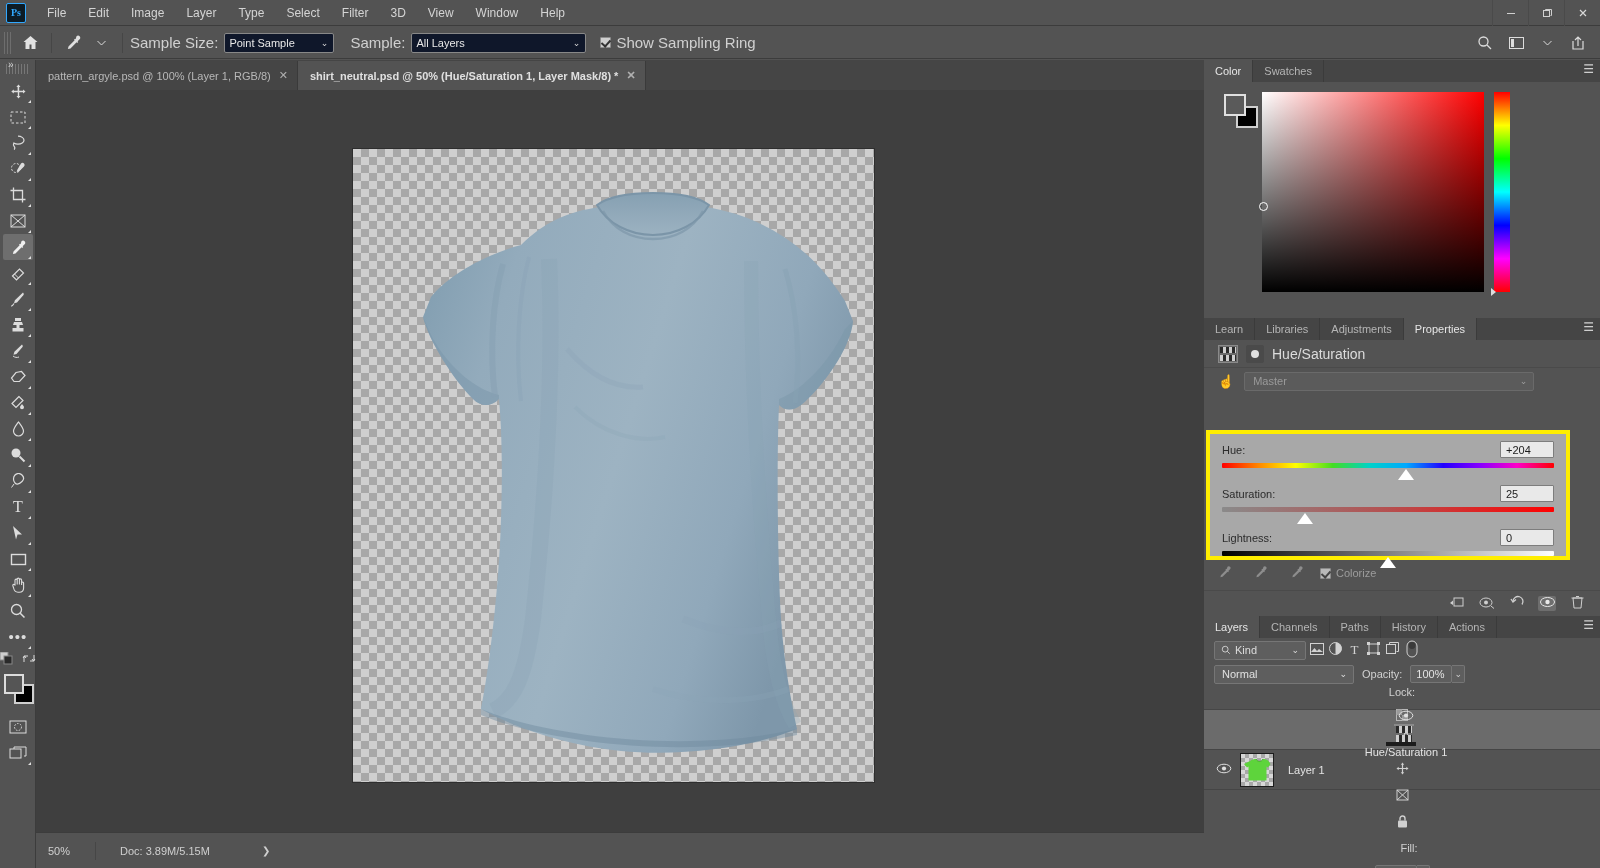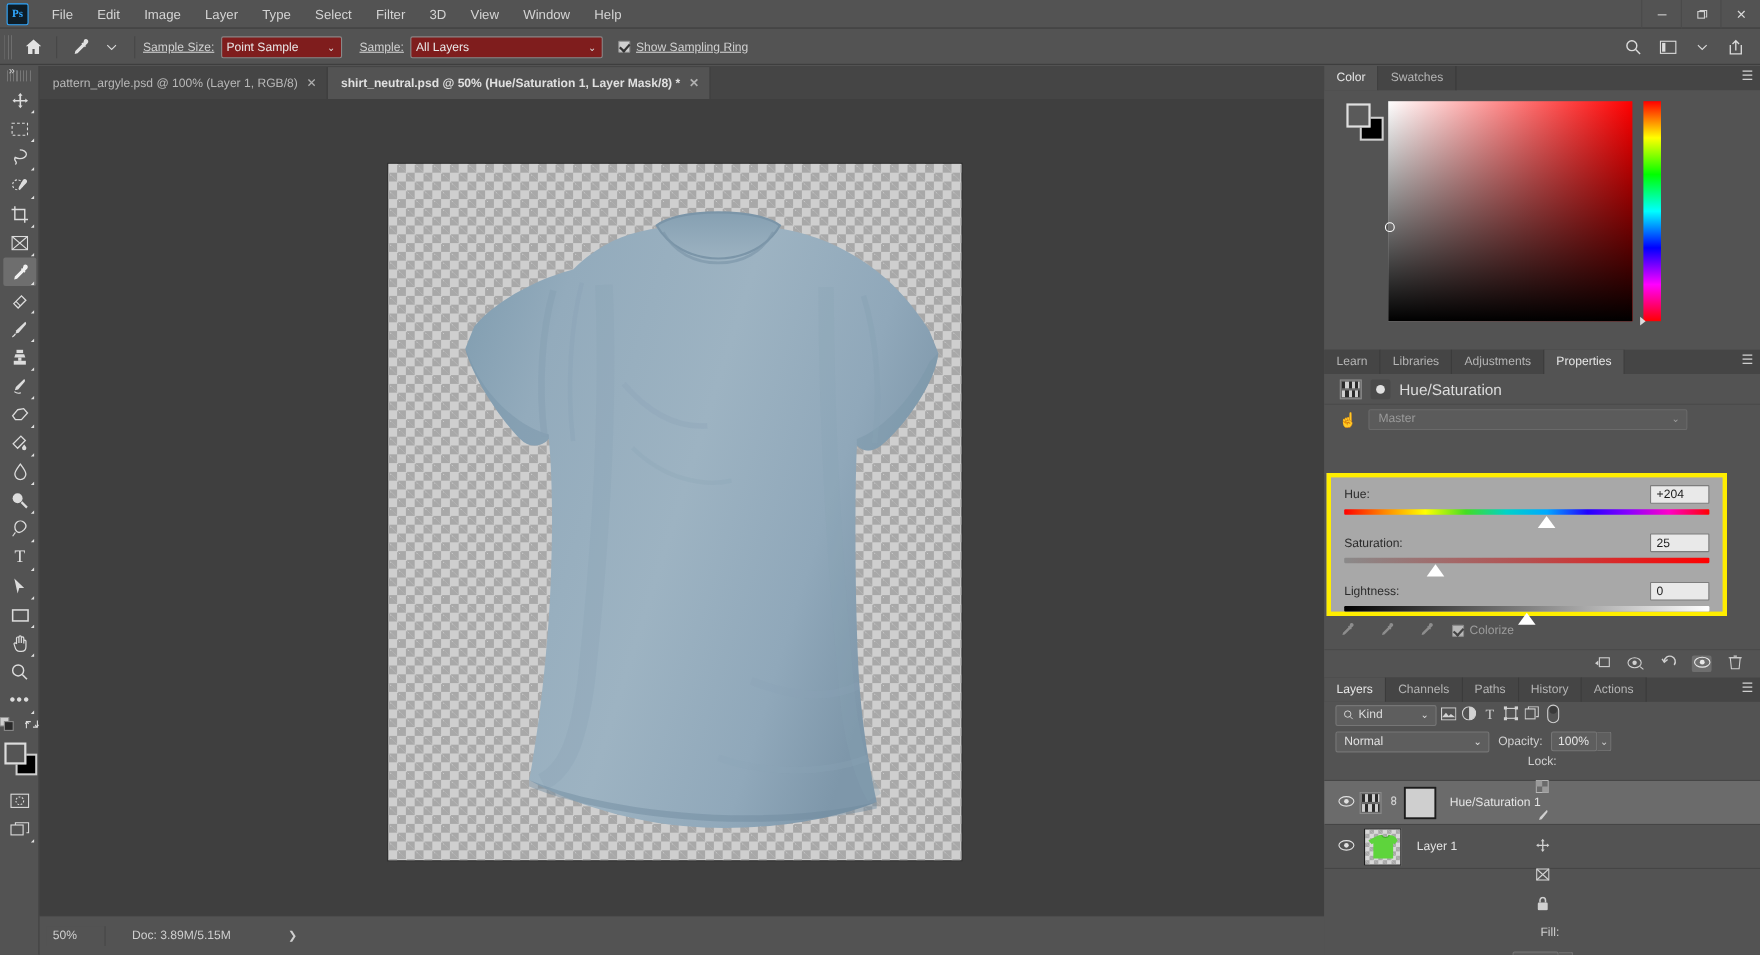--- a/index.html
+++ b/index.html
@@ -42,23 +42,23 @@
     border-bottom:1px solid #3c3c3c; padding-left:4px;
   }
   .grip { width:8px; height:22px; margin-right:4px;
     background:repeating-linear-gradient(to right,#6e6e6e 0 1px,transparent 1px 3px);
   }
   .opt-icon {
     width:28px; height:24px; display:flex; align-items:center; justify-content:center;
     color:#d8d8d8; font-size:14px;
   }
   .opt-sep { width:1px; height:20px; background:#464646; margin:0 7px; }
-  .opt-label { font-size:11px; color:#d0d0d0; margin-right:6px; white-space:nowrap;text-decoration:underline; }
+  .opt-label { font-size:15px; color:#d0d0d0; margin-right:6px; white-space:nowrap; }
   .opt-select {
-    height:20px; background:#7f1d1d; border:1px solid #888; border-radius:2px;
+    height:20px; background:#0f172a; border:1px solid #888; border-radius:2px;
     color:#e8e8e8; font-size:11px; display:flex; align-items:center;
     padding:0 4px; position:relative; white-space:nowrap;
   }
   .opt-select .caret { position:absolute; right:5px; top:4px; font-size:9px; color:#d8d8d8; }
   .chk-row { display:flex; align-items:center; margin-left:14px; }
   .checkbox {
     width:11px; height:11px; background:#cfcfcf; border:1px solid #8d8d8d;
     margin-right:5px; position:relative; border-radius:1px;
   }
   .checkbox.checked::after {
@@ -271,21 +271,21 @@
     border:1px solid #767676; border-left:none; background:#5e5e5e;
     display:flex;align-items:center;justify-content:center;border-radius:0 2px 2px 0;}
   .lock-row { height:24px; display:flex; align-items:center; padding:0 10px; gap:11px;
     border-bottom:1px solid #464646;flex-direction:column; }
   .lock-ic { color:#d0d0d0; font-size:12px; }
 
   .layer-row {
     height:40px; display:flex; align-items:center; gap:0;
     border-bottom:1px solid #454545; padding-left:8px;
   }
-  .layer-row.selected { background:#6b6b6b; }
+  .layer-row.selected { background:#6b6b6b;flex-direction:column; }
   .eye { width:24px; text-align:center; font-size:12px; color:#d8d8d8; }
   .lyr-thumb {
     width:20px;height:20px;background:#6a6a6a;border:1px solid #8a8a8a;position:relative;margin-right:4px;
   }
   .lyr-thumb.adj::before{content:"";position:absolute;left:1px;top:1px;width:16px;height:7px;
     background:repeating-linear-gradient(to right,#2a2a2a 0 3px,#cfcfcf 3px 6px);}
   .lyr-thumb.adj::after{content:"";position:absolute;left:1px;top:10px;width:16px;height:7px;
     background:repeating-linear-gradient(to right,#cfcfcf 0 3px,#2a2a2a 3px 6px);}
   .link-ic { width:14px; text-align:center; font-size:11px; color:#cfcfcf; }
   .mask-thumb {

